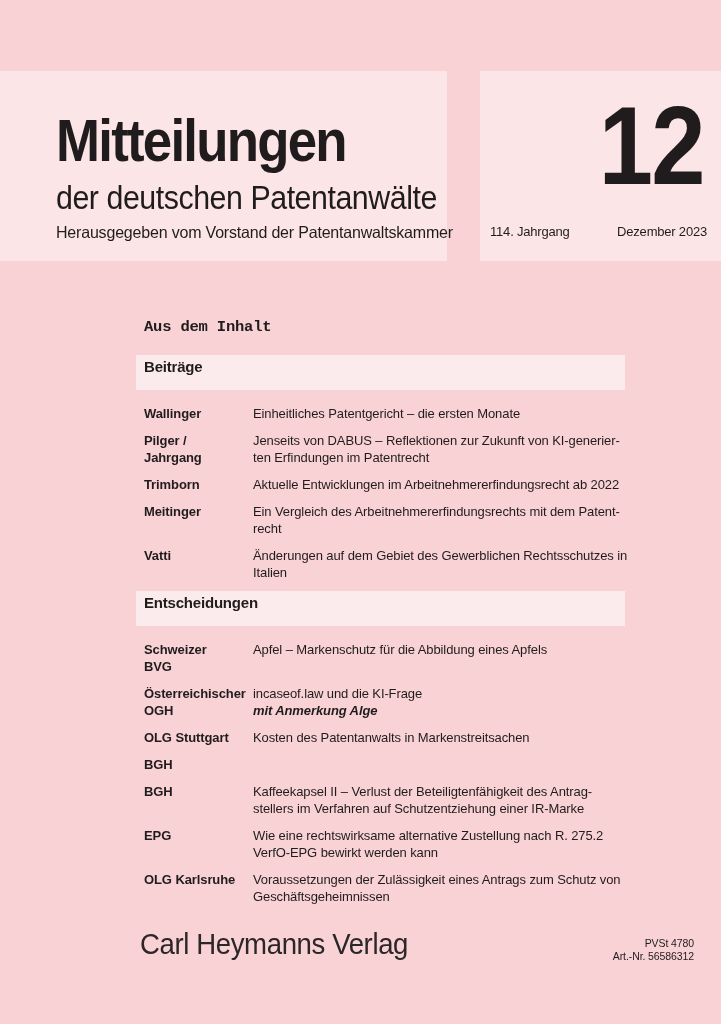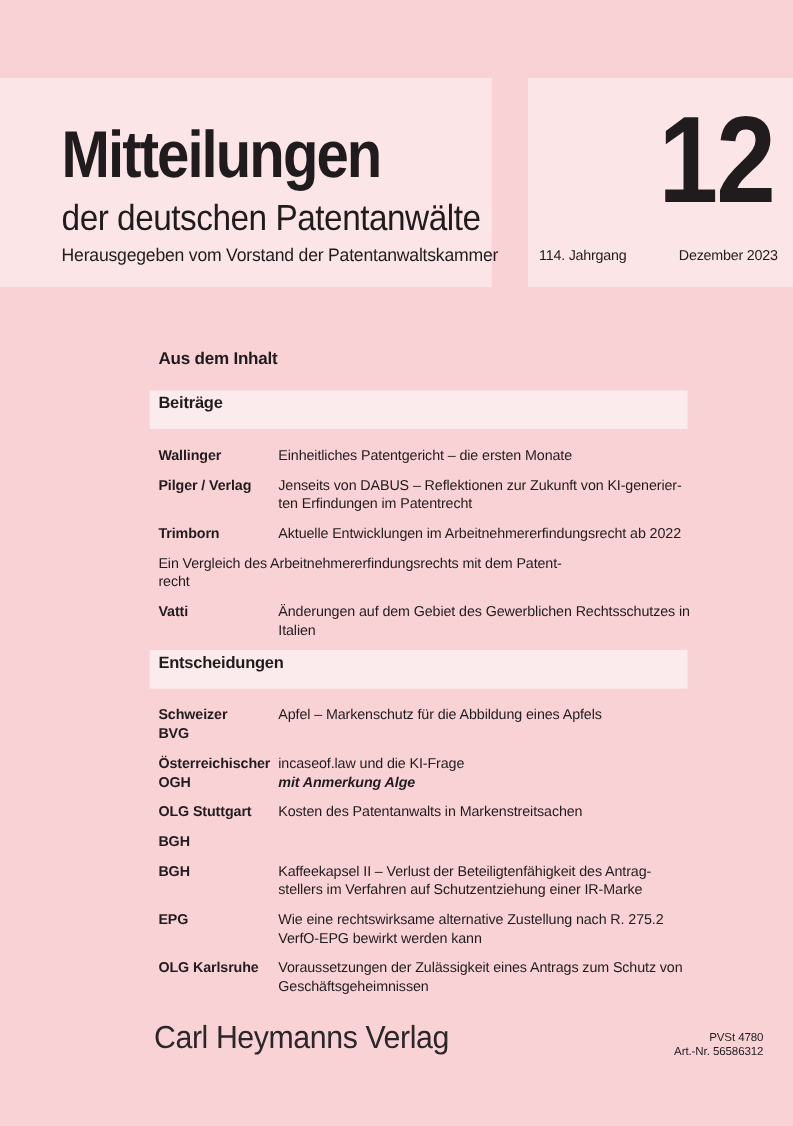--- a/index.html
+++ b/index.html
@@ -89,20 +89,21 @@
     top: 317px;
     width: 489px;
   }
   .contents-heading {
     margin: 0 0 18px;
     padding-left: 8px;
     font-size: 15.5px;
     font-weight: bold;
     line-height: 20px;
     letter-spacing: -0.2px;
+    font-family: Liberation Mono, monospace;
   }
   .section-bar {
     height: 35px;
     line-height: 23px;
     padding-left: 8px;
     margin-bottom: 15px;
     background: var(--bar);
     font-size: 15px;
     font-weight: bold;
     letter-spacing: -0.2px;
@@ -171,28 +172,29 @@
   <main class="contents">
     <h2 class="contents-heading">Aus dem Inhalt</h2>
     <div id="sections">
         <section class="section">
           <div class="section-bar">Beiträge</div>
           <div class="entry">
             <div class="entry-label">Wallinger</div>
             <div class="entry-text">Einheitliches Patentgericht – die ersten Monate</div>
           </div>
           <div class="entry">
-            <div class="entry-label">Pilger / Verlag</div>
+            <div class="entry-label">Pilger / Jahrgang</div>
             <div class="entry-text">Jenseits von DABUS – Reflektionen zur Zukunft von KI-generier-<br>ten Erfindungen im Patentrecht</div>
           </div>
           <div class="entry">
             <div class="entry-label">Trimborn</div>
             <div class="entry-text">Aktuelle Entwicklungen im Arbeitnehmererfindungsrecht ab 2022</div>
           </div>
           <div class="entry">
+            <div class="entry-label">Meitinger</div>
             <div class="entry-text">Ein Vergleich des Arbeitnehmererfindungsrechts mit dem Patent-<br>recht</div>
           </div>
           <div class="entry">
             <div class="entry-label">Vatti</div>
             <div class="entry-text">Änderungen auf dem Gebiet des Gewerblichen Rechtsschutzes in<br>Italien</div>
           </div>
         </section>
         <section class="section">
           <div class="section-bar">Entscheidungen</div>
           <div class="entry">

